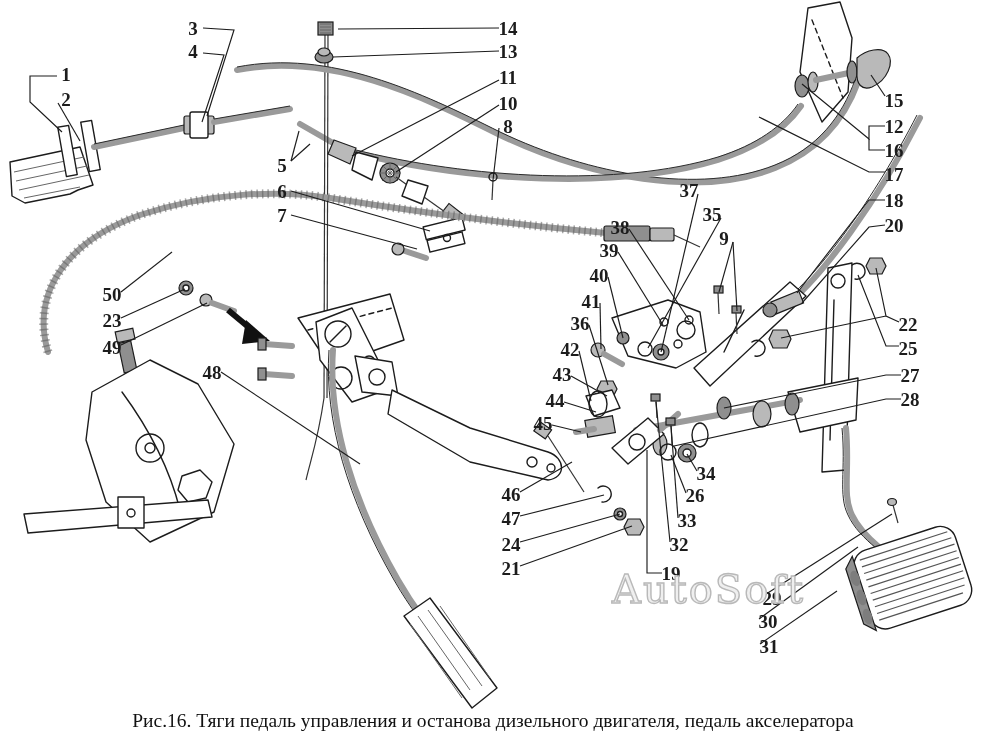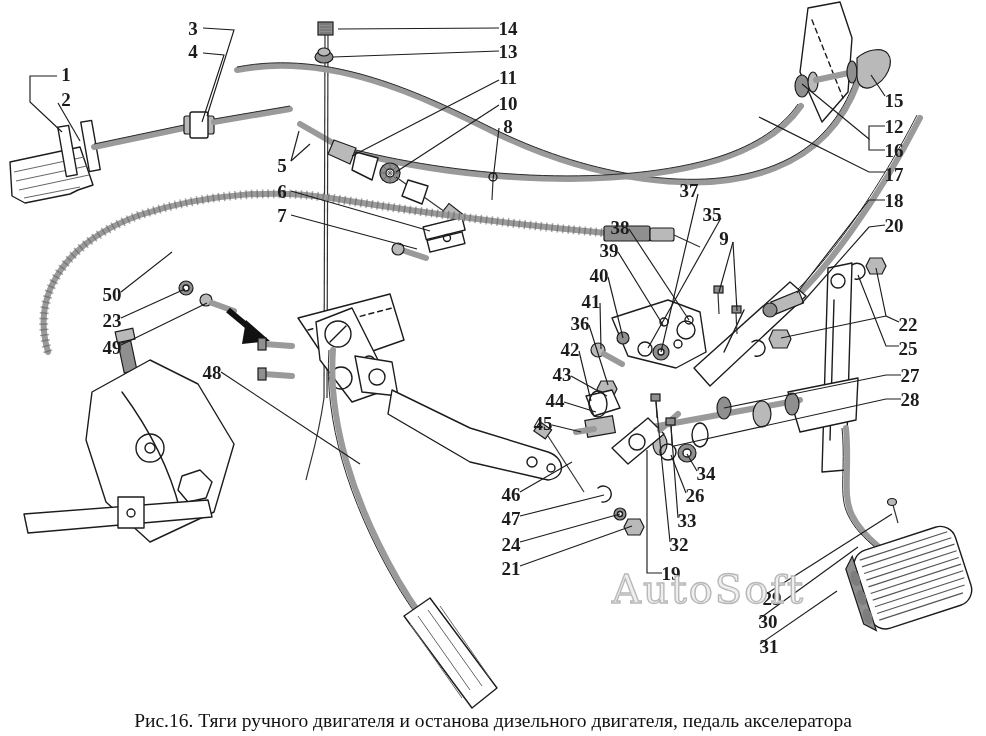--- a/index.html
+++ b/index.html
@@ -449,15 +449,15 @@
           <text x="112" y="353.5" text-anchor="middle" font-size="19" font-weight="bold" font-family="&quot;Liberation Serif&quot;, serif" fill="#1c1c1c">49</text>
         </g>
         <g>
           <polyline points="121,292 172,252" fill="none" stroke="#1c1c1c" stroke-width="1.15"></polyline>
           <text x="112" y="300.5" text-anchor="middle" font-size="19" font-weight="bold" font-family="&quot;Liberation Serif&quot;, serif" fill="#1c1c1c">50</text>
         </g>
       </g>
 </svg>
 
 <div class="watermark">AutoSoft</div>
-<div class="caption">Рис.16. Тяги ручного двигателя и останова дизельного двигателя, педаль акселератора</div>
+<div class="caption">Рис.16. Тяги педаль управления и останова дизельного двигателя, педаль акселератора</div>
 
 </div>
 
 </body></html>

